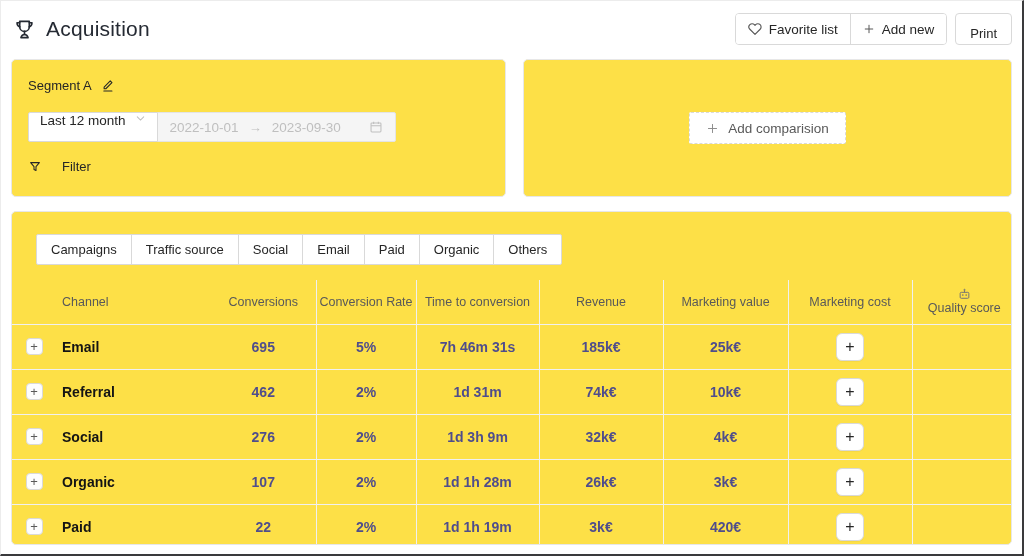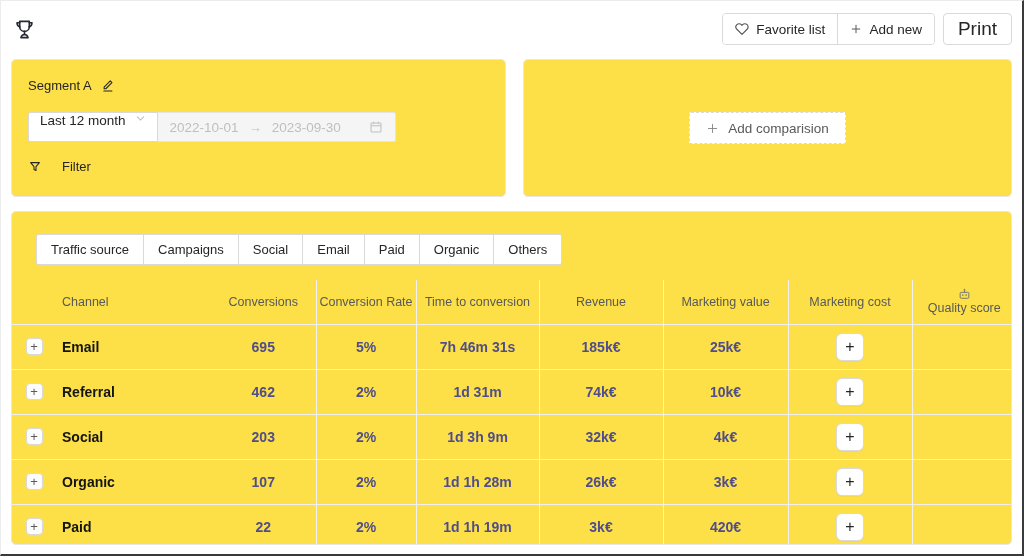--- a/index.html
+++ b/index.html
@@ -14,21 +14,21 @@
   }
 
   
   .topbar { display:flex; justify-content:space-between; align-items:center; margin:12px 10px 0 12px; height:32px; }
   .title-wrap { display:flex; align-items:center; gap:10px; }
   .title-wrap h1 { font-size:21px; font-weight:500; color:#252a33; letter-spacing:.2px; }
   .top-actions { display:flex; align-items:center; gap:8px; }
   .btn-group { display:flex; border:1px solid #d9d9d9; border-radius:4px; overflow:hidden; background:#fff; }
   .btn-group .gbtn { display:flex; align-items:center; gap:7px; padding:0 12px; height:30px; background:#fff; border:none; cursor:pointer; font-size:13.5px; color:#262626; font-family:inherit; }
   .btn-group .gbtn + .gbtn { border-left:1px solid #d9d9d9; }
-  .btn { height:32px; padding:4px 14px; background:#fff; border:1px solid #d9d9d9; border-radius:4px; font-size:19px; color:#262626; cursor:pointer; font-family:inherit; }
+  .btn { height:32px; padding:12px 14px; background:#fff; border:1px solid #d9d9d9; border-radius:4px; font-size:13px; color:#262626; cursor:pointer; font-family:inherit; }
 
   
   .cards-row { display:flex; gap:17px; margin:14px 10px 0 10px; }
   .card { background:#fde047; border:1px solid #e7e7e7; border-radius:5px; }
   .segment-card { width:495px; height:138px; padding:18px 16px 0 16px; }
   .comparison-card { flex:1; height:138px; display:flex; align-items:center; justify-content:center; }
 
   .segment-row { display:flex; align-items:center; gap:9px; font-size:13px; color:#262626; }
   .edit-btn { background:none; border:none; cursor:pointer; display:flex; padding:0; }
 
@@ -72,20 +72,21 @@
     <div class="title-wrap">
       <span style="display:flex;">
         <svg width="23" height="23" viewBox="0 0 24 24" fill="none" stroke="#252a33" stroke-width="1.7" stroke-linecap="round" stroke-linejoin="round">
           <path d="M7 3.5h10V9a5 5 0 0 1-10 0V3.5z"></path>
           <path d="M7 5H4.2c.1 2.4 1.3 4 2.9 4.3"></path>
           <path d="M17 5h2.8c-.1 2.4-1.3 4-2.9 4.3"></path>
           <path d="M12 14v3.2"></path>
           <path d="M8.3 20.5c.4-2 1.9-3.3 3.7-3.3s3.3 1.3 3.7 3.3H8.3z"></path>
         </svg>
       </span>
+      <h1>Acquisition</h1>
     </div>
     <div class="top-actions">
       <div class="btn-group">
         <button class="gbtn">
           <span style="display:flex;">
             <svg width="14" height="14" viewBox="0 0 24 24" fill="none" stroke="#595959" stroke-width="2" stroke-linejoin="round">
               <path d="M20.8 4.6a5.5 5.5 0 0 0-7.8 0L12 5.7l-1-1.1a5.5 5.5 0 0 0-7.8 7.8l8.8 8.8 8.8-8.8a5.5 5.5 0 0 0 0-7.8z"></path>
             </svg>
           </span>
           <span>Favorite list</span>
@@ -154,22 +155,22 @@
               <path d="M12 4.5v15M4.5 12h15"></path>
             </svg>
         </span>
         <span>Add comparision</span>
       </button>
     </div>
   </div>
 
   <div class="card main-card">
     <div class="tabs">
+      <button class="tab">Campaigns</button>
       <button class="tab">Traffic source</button>
-      <button class="tab">Campaigns</button>
       <button class="tab">Social</button>
       <button class="tab">Email</button>
       <button class="tab">Paid</button>
       <button class="tab">Organic</button>
       <button class="tab">Others</button>
     </div>
 
     <table>
       <colgroup>
         <col style="width:44px">
@@ -227,21 +228,21 @@
           <td class="num">2%</td>
           <td class="num">1d 31m</td>
           <td class="num">74k€</td>
           <td class="num">10k€</td>
           <td><button class="cost-btn">+</button></td>
           <td></td>
         </tr>
         <tr>
           <td><button class="expand-btn">+</button></td>
           <td class="chan">Social</td>
-          <td class="num">203</td>
+          <td class="num">276</td>
           <td class="num">2%</td>
           <td class="num">1d 3h 9m</td>
           <td class="num">32k€</td>
           <td class="num">4k€</td>
           <td><button class="cost-btn">+</button></td>
           <td></td>
         </tr>
         <tr>
           <td><button class="expand-btn">+</button></td>
           <td class="chan">Organic</td>

